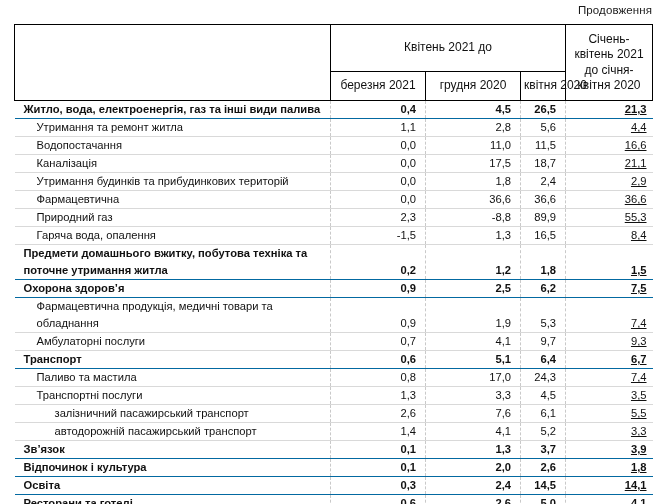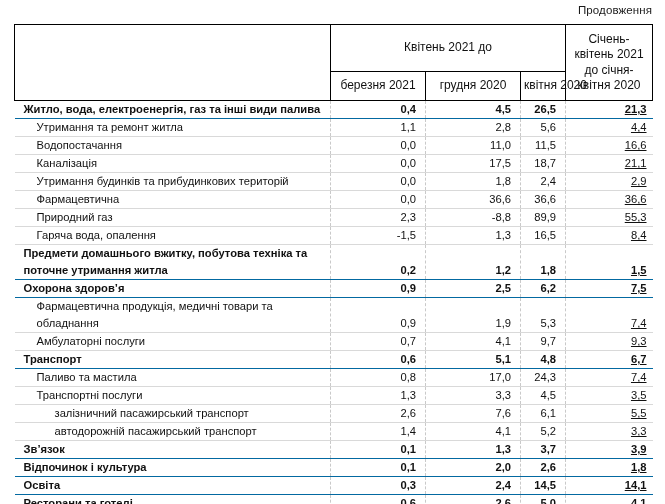--- a/index.html
+++ b/index.html
@@ -353,21 +353,21 @@
           <td class="label">
             <span class="cell lvl0">Транспорт</span>
           </td>
           <td class="num">
             <span class="cell">0,6</span>
           </td>
           <td class="num">
             <span class="cell">5,1</span>
           </td>
           <td class="num">
-            <span class="cell">4,8</span>
+            <span class="cell">6,4</span>
           </td>
           <td class="num last">
             <span class="cell">6,7</span>
           </td>
         </tr>
         <tr>
           <td class="label">
             <span class="cell lvl1">Паливо та мастила</span>
           </td>
           <td class="num">

